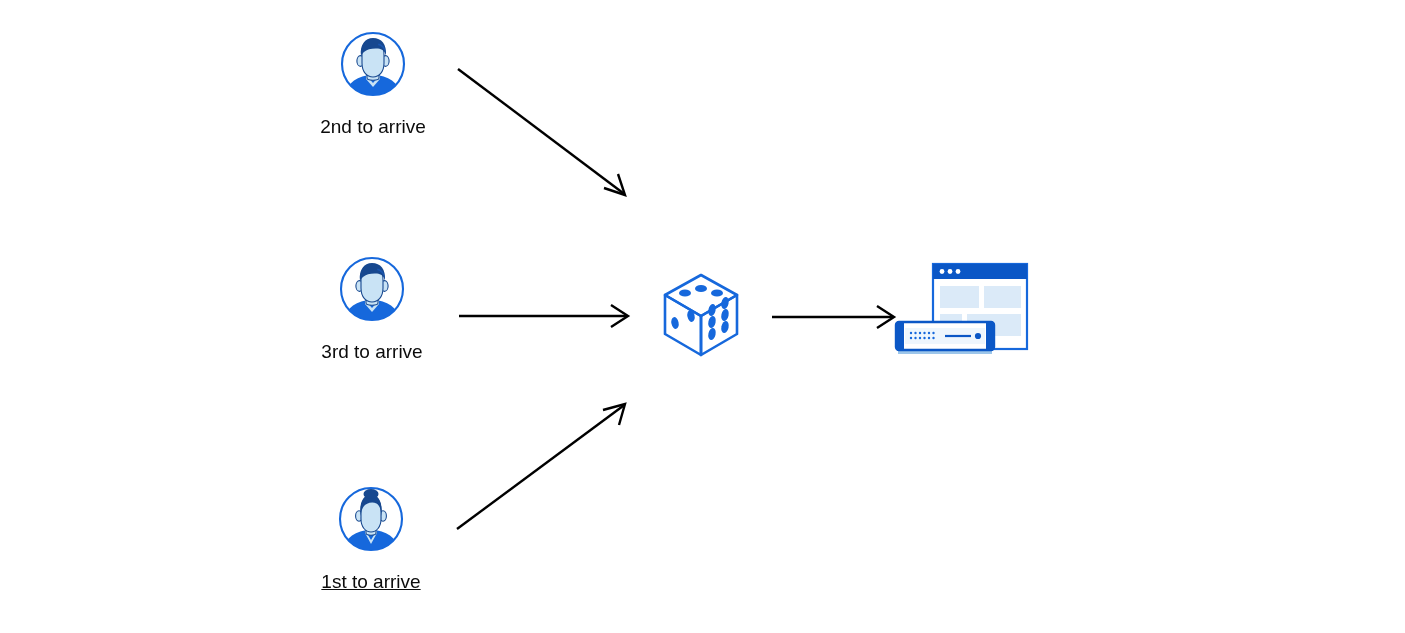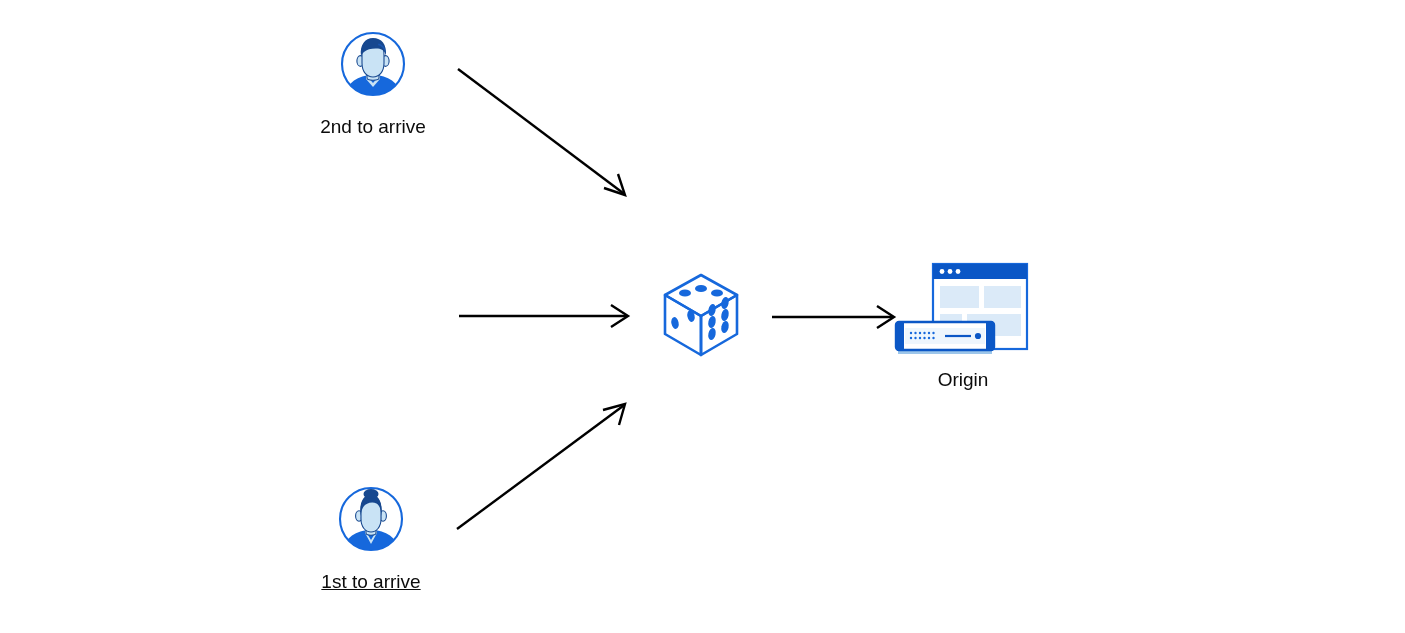--- a/index.html
+++ b/index.html
@@ -103,20 +103,41 @@
 
         <path d="M22 24 C22 14 26 10 33 10 C40 10 44 14 44 24 L44 32 C44 41 39 46 33 46 C27 46 22 41 22 32 Z" fill="#c9e3f5" stroke="#17488f" stroke-width="1.1"></path>
 
         <path d="M21 25 C19.5 14 25 7 33 7 C41.5 7 47 13 46 25 C45 20 42 18 38 17.5 C33 17 27 18 24 21 C22.5 22.5 21.6 23.8 21 25 Z" fill="#17488f"></path>
         <path d="M38.5 12.5 C43 13.5 45.6 17 46 22.5 C44.2 17.6 41.5 15 38 14 Z" fill="#1a56b0"></path>
       </g>
     </svg>
     <div class="node-label" style="left:-97px; top:84px;">2nd to arrive</div>
   </div>
 
+  <div class="node" style="left:339px; top:256px;">
+    <svg class="avatar" viewBox="0 0 66 66" xmlns="http://www.w3.org/2000/svg">
+      <defs>
+        <clipPath id="clipM2">
+            <circle cx="33" cy="33" r="31"></circle>
+          </clipPath>
+      </defs>
+      <circle cx="33" cy="33" r="31" fill="#ffffff" stroke="#1668dc" stroke-width="2.1"></circle>
+      <g clip-path="url(#clipM2)">
+        <path d="M33 44 C 14 44 4 56 2 72 L 64 72 C 62 56 52 44 33 44 Z" fill="#1668dc"></path>
+        <path d="M26 44 L33 52 L40 44 L40 48 L33 56 L26 48 Z" fill="#c9e3f5"></path>
+        <path d="M27 34 L27 47 C 27 50 39 50 39 47 L39 34 Z" fill="#c9e3f5" stroke="#17488f" stroke-width="1.1"></path>
+        <ellipse cx="20.5" cy="30" rx="3.6" ry="5.4" fill="#c9e3f5" stroke="#17488f" stroke-width="1.1"></ellipse>
+        <ellipse cx="45.5" cy="30" rx="3.6" ry="5.4" fill="#c9e3f5" stroke="#17488f" stroke-width="1.1"></ellipse>
+        <path d="M22 24 C22 14 26 10 33 10 C40 10 44 14 44 24 L44 32 C44 41 39 46 33 46 C27 46 22 41 22 32 Z" fill="#c9e3f5" stroke="#17488f" stroke-width="1.1"></path>
+        <path d="M21 25 C19.5 14 25 7 33 7 C41.5 7 47 13 46 25 C45 20 42 18 38 17.5 C33 17 27 18 24 21 C22.5 22.5 21.6 23.8 21 25 Z" fill="#17488f"></path>
+        <path d="M38.5 12.5 C43 13.5 45.6 17 46 22.5 C44.2 17.6 41.5 15 38 14 Z" fill="#1a56b0"></path>
+      </g>
+    </svg>
+    <div class="node-label" style="left:-97px; top:84px;">3rd to arrive</div>
+  </div>
 
   <div class="node" style="left:338px; top:486px;">
     <svg class="avatar" viewBox="0 0 66 66" xmlns="http://www.w3.org/2000/svg">
       <defs>
         <clipPath id="clipF1">
             <circle cx="33" cy="33" r="31"></circle>
           </clipPath>
       </defs>
       <circle cx="33" cy="33" r="31" fill="#ffffff" stroke="#1668dc" stroke-width="2.1"></circle>
       <g clip-path="url(#clipF1)">
@@ -206,16 +227,15 @@
             <circle cx="22.5" cy="86" r="1.2"></circle>
           <circle cx="27" cy="86" r="1.2"></circle>
             <circle cx="31.5" cy="86" r="1.2"></circle>
           <circle cx="36" cy="86" r="1.2"></circle>
             <circle cx="40.5" cy="86" r="1.2"></circle>
         </g>
         <line x1="52" y1="84" x2="78" y2="84" stroke="#0b57c6" stroke-width="2.2"></line>
         <circle cx="85" cy="84" r="3.1" fill="#0b57c6"></circle>
       </g>
     </svg>
-    <div class="node-label" style="left:-60px; top:116px;">Origin</div>
   </div>
 
 </div>
 
 </body></html>

